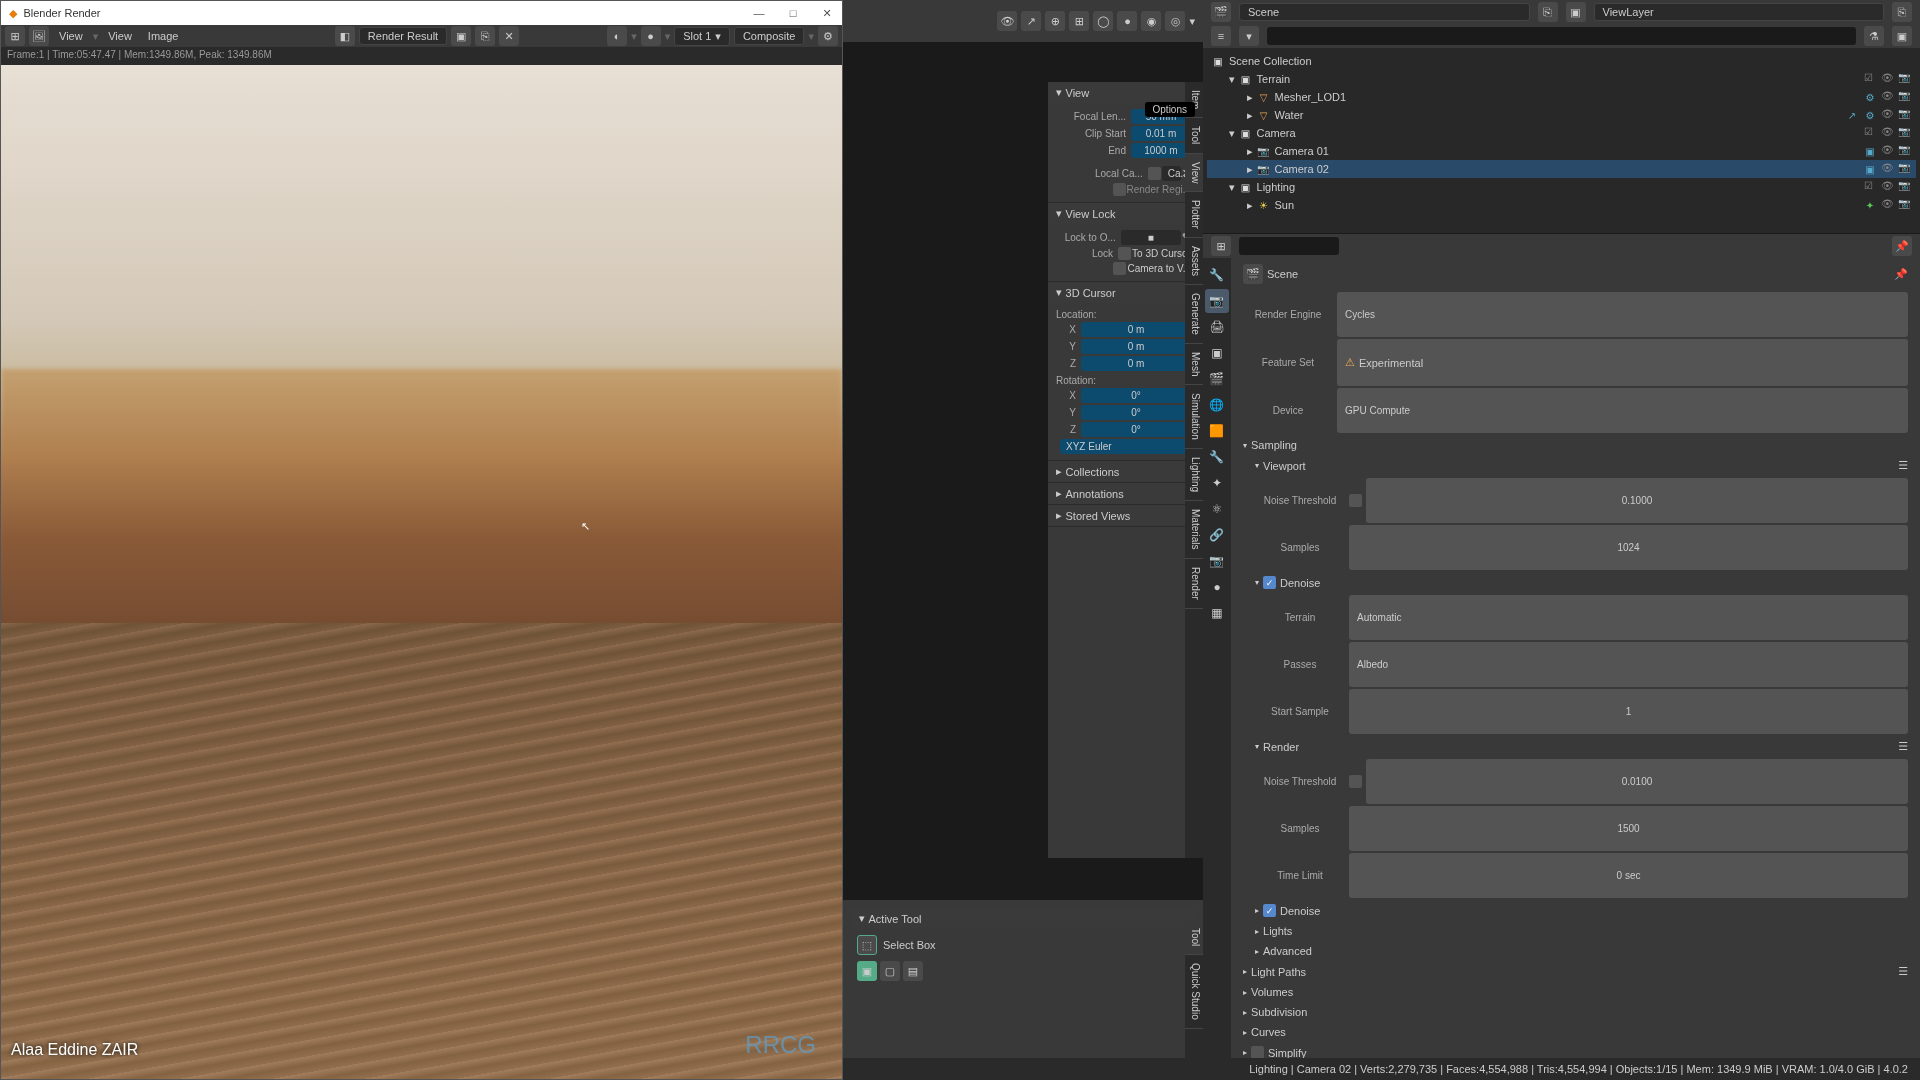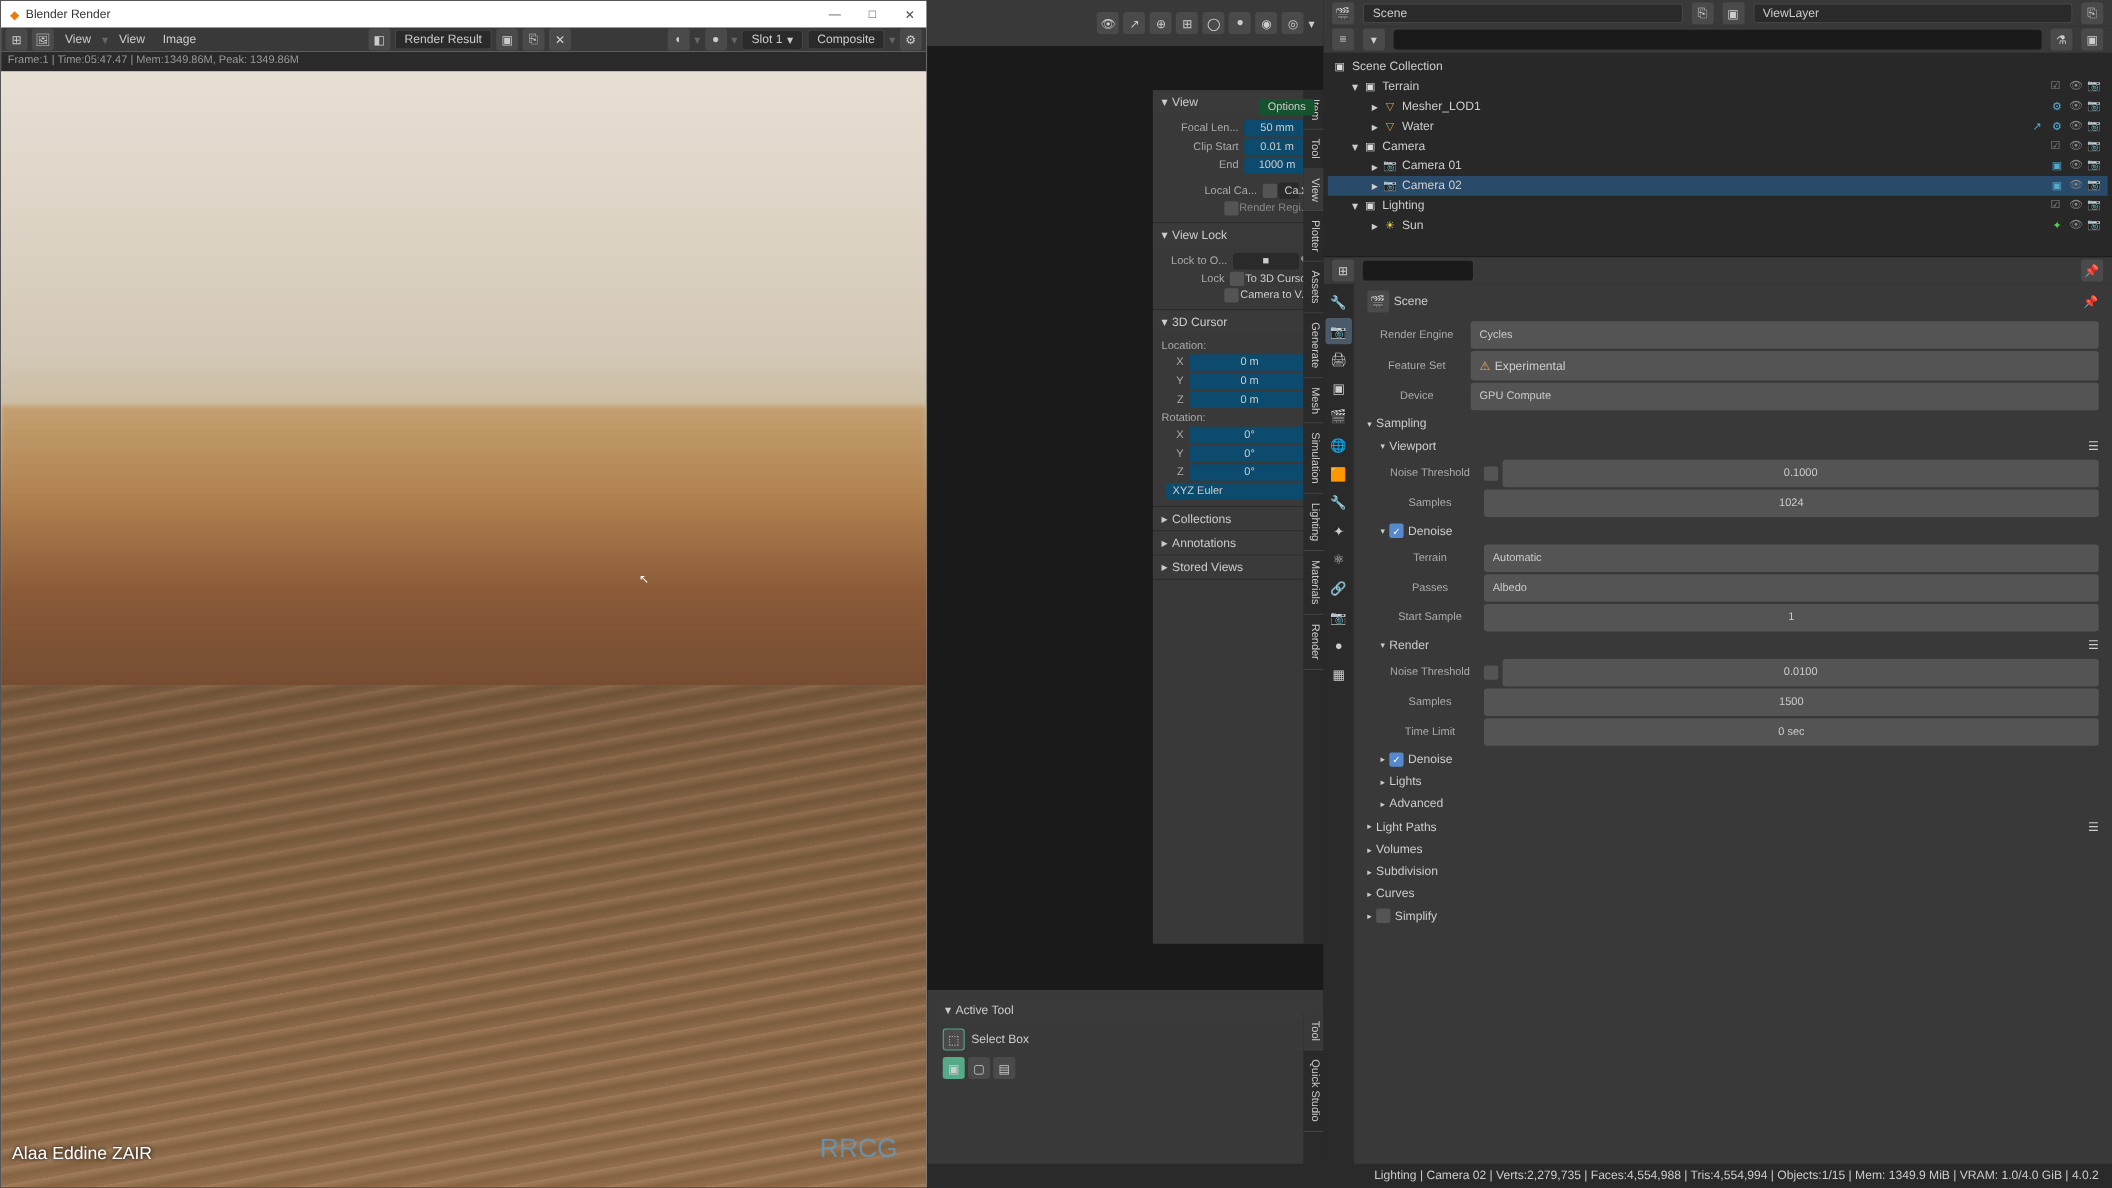--- a/index.html
+++ b/index.html
@@ -63,29 +63,29 @@
 .tree-toggles{display:flex;gap:3px}
 .tree-toggle{width:14px;height:14px;font-size:10px;color:#888}
 .properties{flex:1;display:flex;background:#393939;overflow:hidden}
 .prop-tabs{width:28px;background:#2a2a2a;display:flex;flex-direction:column;padding-top:4px}
 .prop-tab{width:24px;height:24px;margin:1px auto;border-radius:3px;display:flex;align-items:center;justify-content:center;font-size:12px}
 .prop-tab.active{background:#4a5a6a}
 .prop-content{flex:1;overflow-y:auto;padding:4px}
 .prop-header{height:24px;display:flex;align-items:center;padding:0 8px;gap:8px;background:#393939}
 .field-row{display:flex;align-items:center;margin:2px 0;gap:4px;padding:0 8px}
 .field-label{width:90px;text-align:center;font-size:10px;color:#aaa}
-.field-value{flex:1;background:#545454;border-radius:3px;padding:7px 8px;font-size:10px;text-align:center}
+.field-value{flex:1;background:#545454;border-radius:3px;padding:17px 8px;font-size:10px;text-align:center}
 .field-value.left{text-align:left;display:flex;align-items:center;gap:4px}
 .section-hdr{padding:4px 8px;display:flex;align-items:center;gap:4px;font-size:11px}
 .section-hdr .arrow{font-size:8px}
 .subsection{margin-left:12px}
 .statusbar{position:absolute;bottom:0;left:843px;right:0;height:22px;background:#2a2a2a;display:flex;align-items:center;padding:0 12px;font-size:10px;color:#888;justify-content:flex-end;gap:12px}
 .icon-btn{width:20px;height:20px;background:#4a4a4a;border-radius:3px;display:flex;align-items:center;justify-content:center;font-size:11px}
 .chk{width:13px;height:13px;background:#5588cc;border-radius:2px;display:flex;align-items:center;justify-content:center;font-size:9px;color:#fff}
-.options-btn{position:absolute;right:8px;top:48px;background:#14532d;padding:2px 8px;border-radius:3px;font-size:10px;z-index:5}
+.options-btn{position:absolute;right:8px;top:60px;background:#000000;padding:2px 8px;border-radius:3px;font-size:10px;z-index:5}
 </style>
 </head>
 <body>
 
 <div class="render-window">
   <div class="title-bar">
     <span style="color:#e87d0d;margin-right:6px">◆</span>
     <span class="title">Blender Render</span>
     <div class="win-controls">
       <span class="win-btn">—</span>

